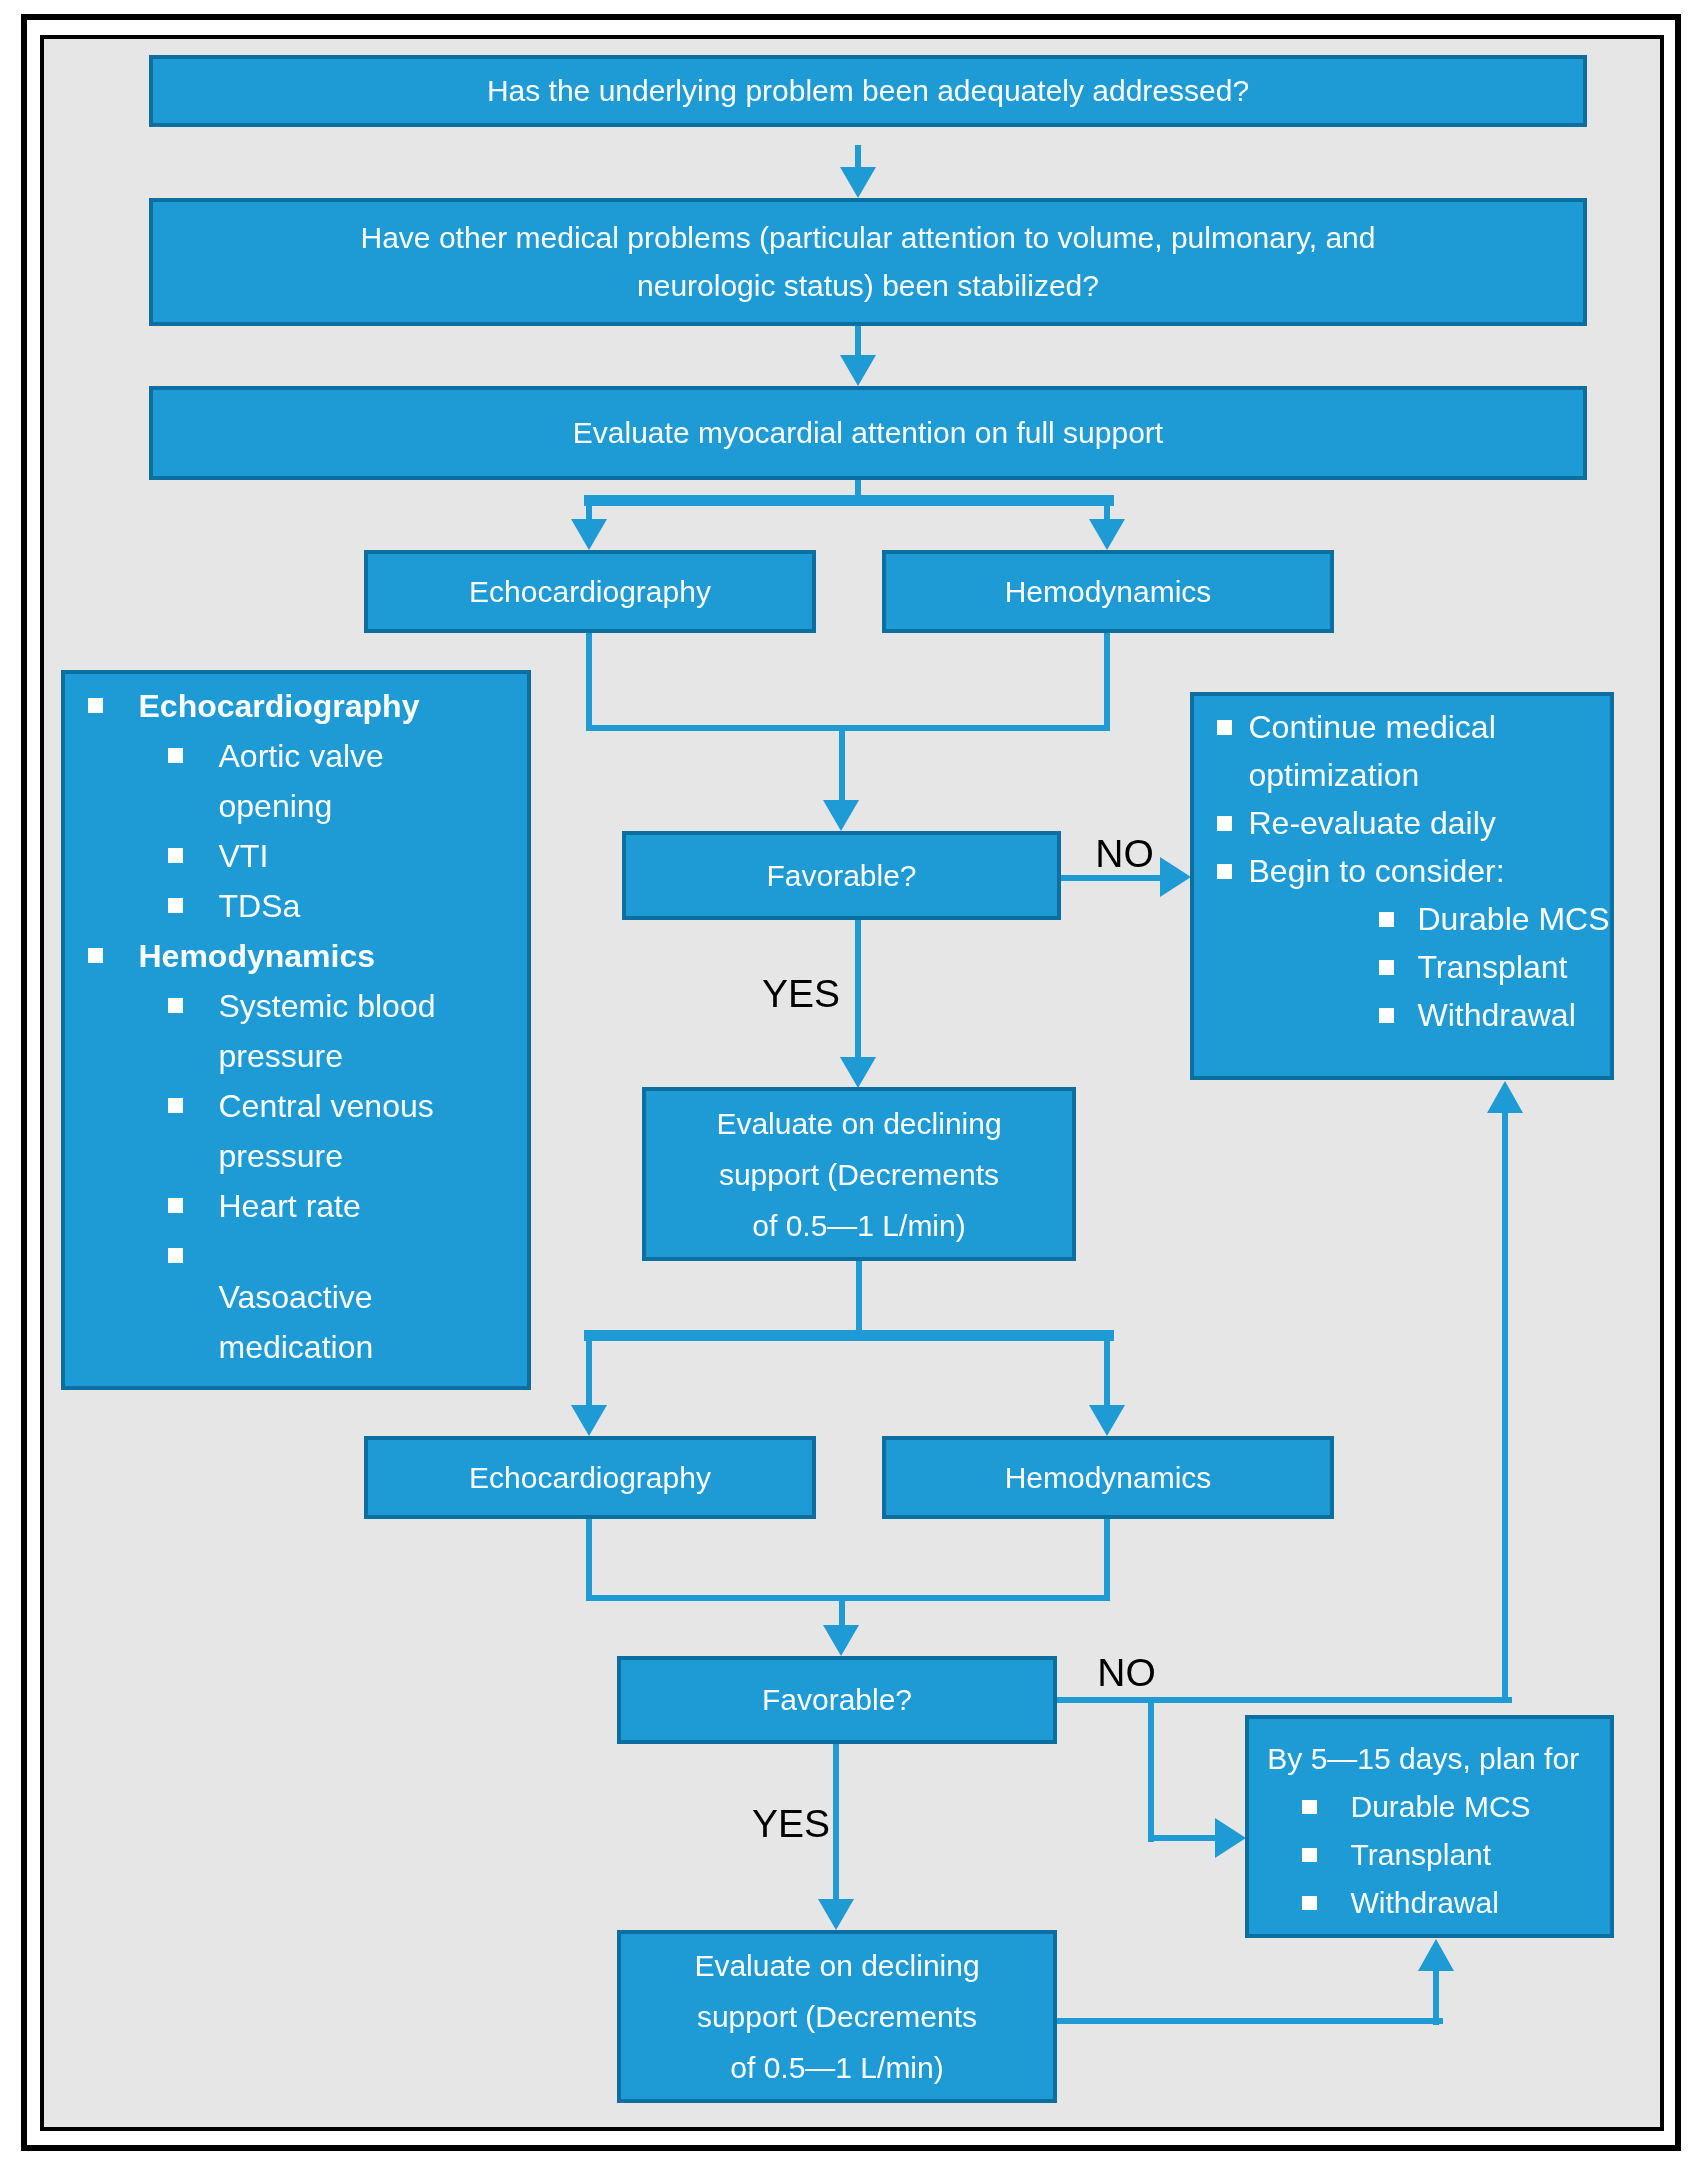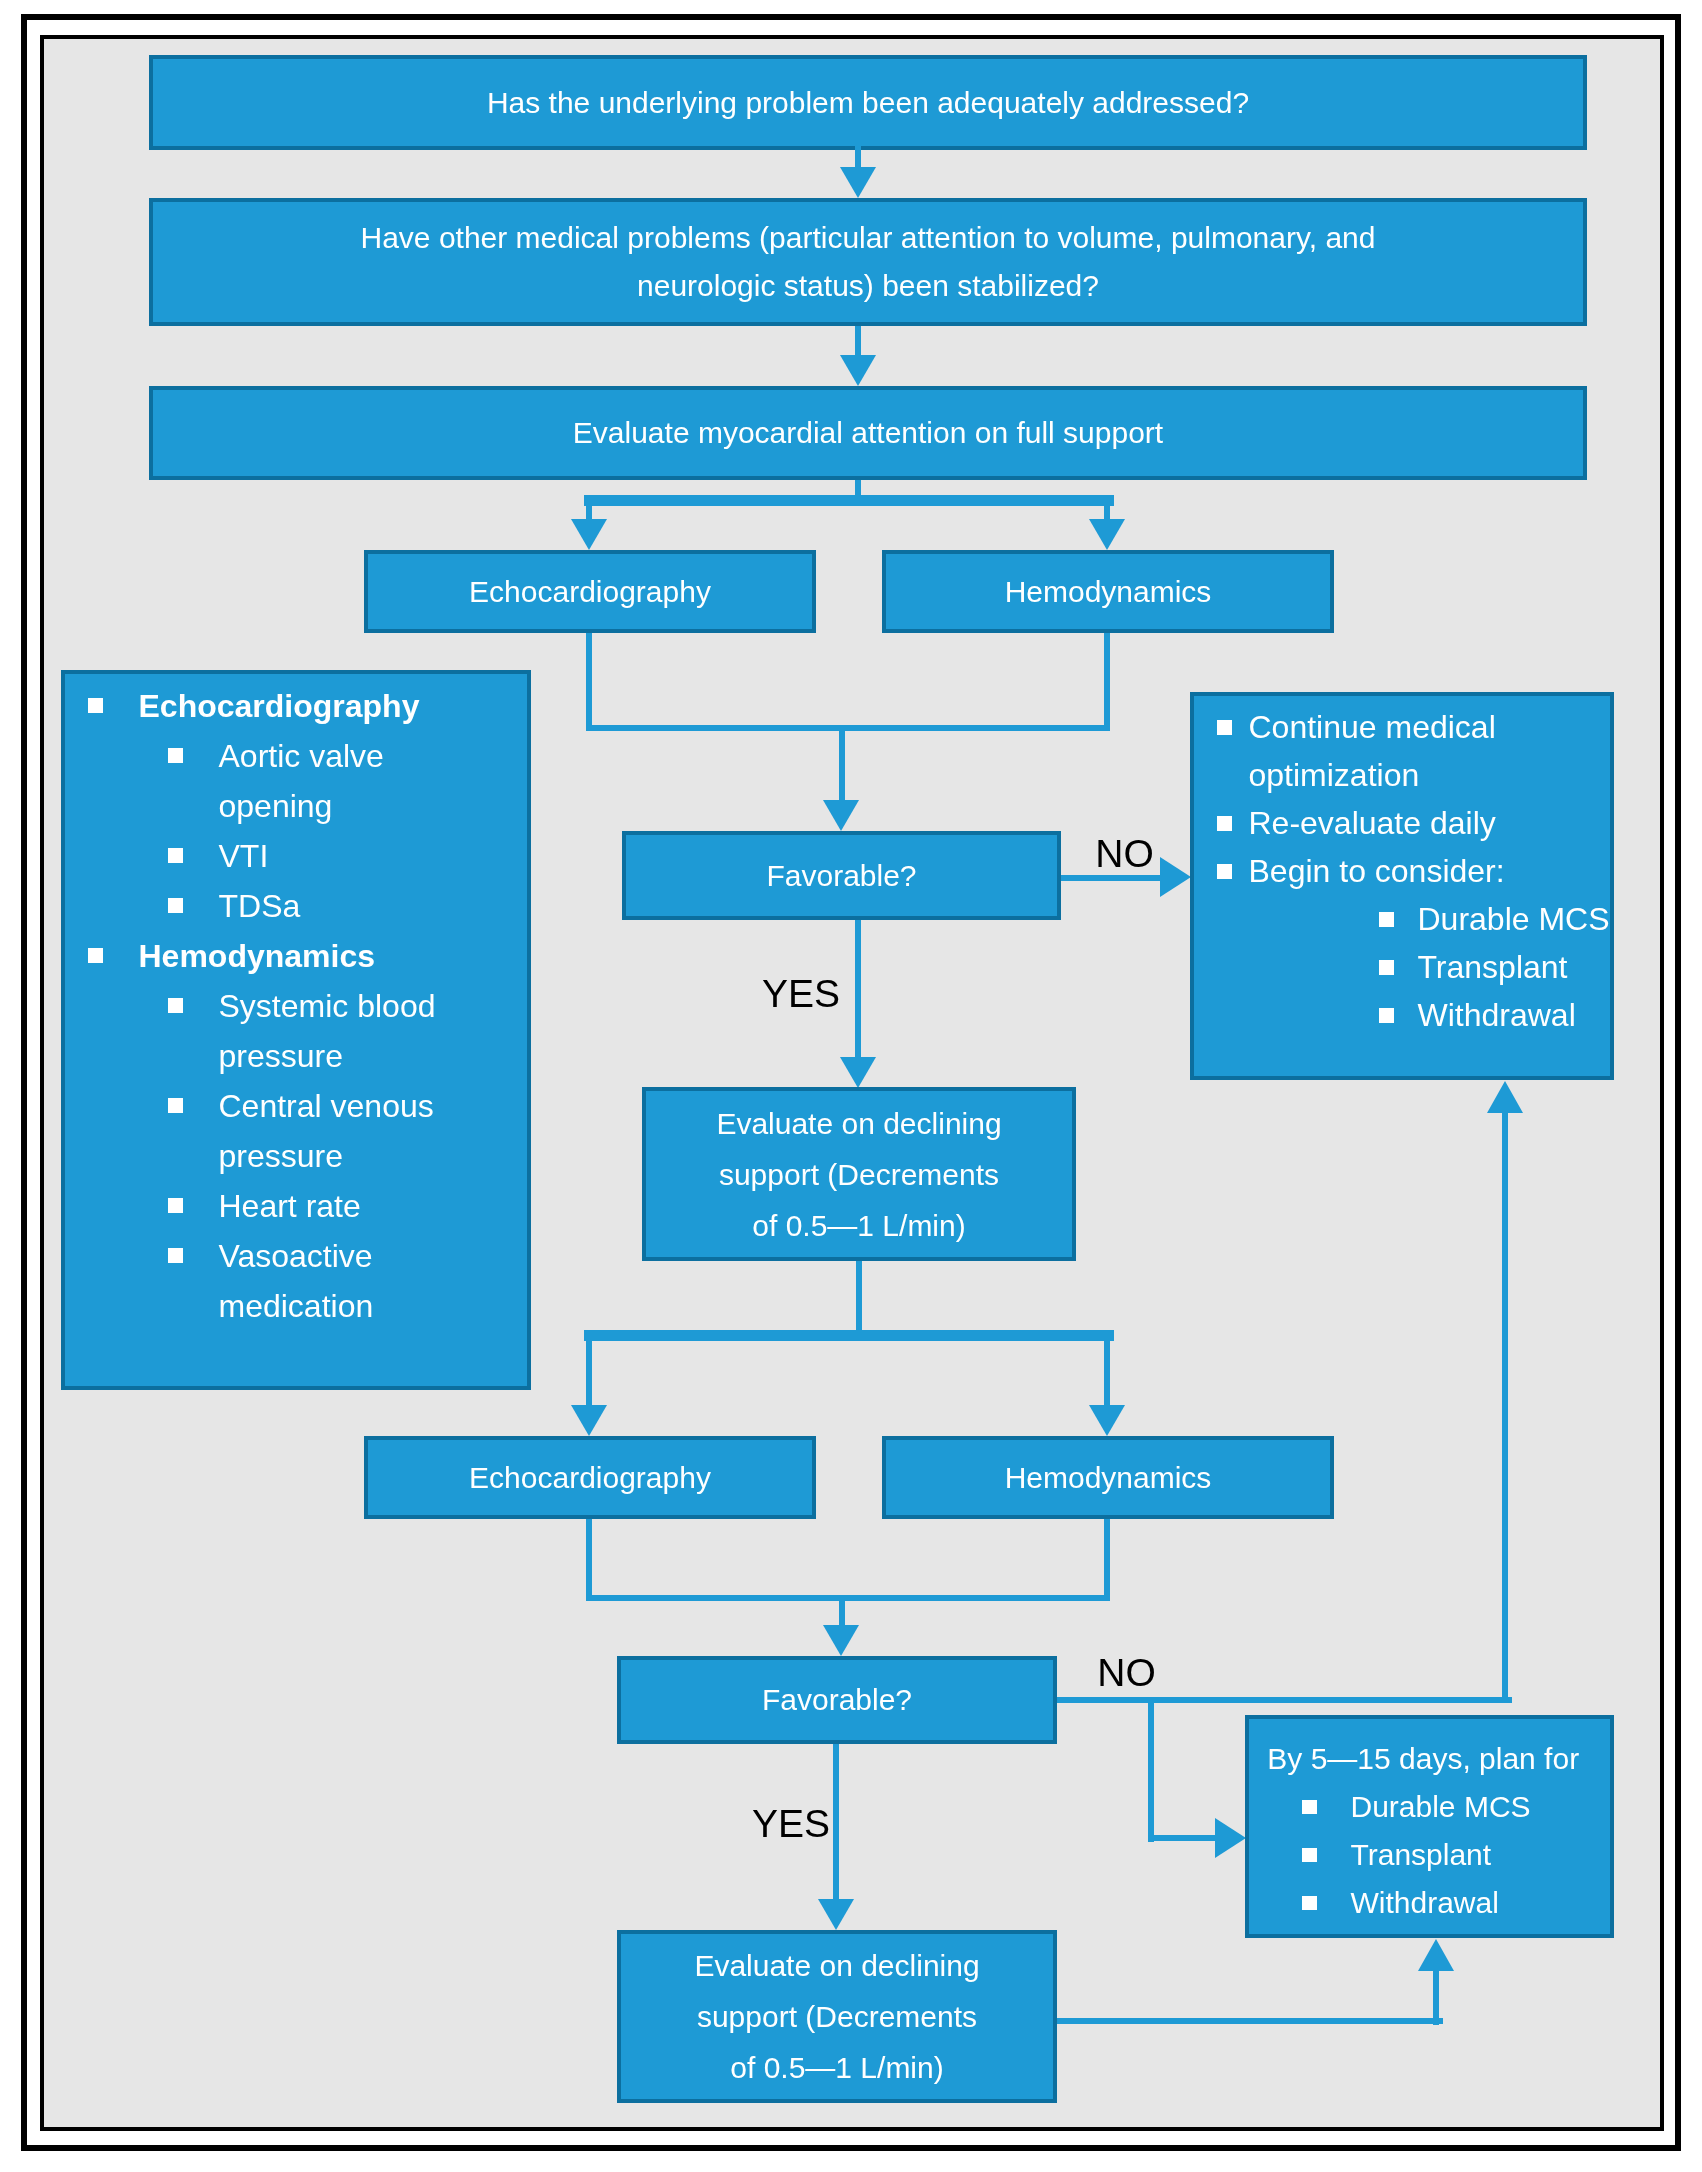--- a/index.html
+++ b/index.html
@@ -7,21 +7,21 @@
   #canvas{position:relative;width:1703px;height:2172px;background:#ffffff;overflow:hidden;}
   #frame-outer{position:absolute;left:21px;top:13.5px;width:1648px;height:2125px;border:6.3px solid #000;}
   #frame-inner{position:absolute;left:40px;top:35px;width:1616px;height:2088px;border:4.3px solid #000;background:#e6e6e6;}
 
   .node{position:absolute;background:#1e9ad5;border:4.3px solid #0c6f9f;box-sizing:border-box;
         display:flex;flex-direction:column;align-items:center;justify-content:center;
         color:#fff;text-align:center;}
   .node .ln{font-size:30px;line-height:48px;white-space:nowrap;}
 
   
-  #b1{left:149px;top:55px;width:1438px;height:95px;}
+  #b1{left:149px;top:55px;width:1438px;height:72px;}
   #b2{left:149px;top:198px;width:1438px;height:128px;}
   #b3{left:149px;top:386px;width:1438px;height:94px;}
   #e1{left:364px;top:550px;width:452px;height:83px;}
   #h1{left:882px;top:550px;width:452px;height:83px;}
   #f1{left:622px;top:831px;width:439px;height:89px;}
   #ev1{left:642px;top:1087px;width:434px;height:174px;}
   #e2{left:364px;top:1436px;width:452px;height:83px;}
   #h2{left:882px;top:1436px;width:452px;height:83px;}
   #f2{left:617px;top:1656px;width:440px;height:88px;}
   #ev2{left:617px;top:1930px;width:440px;height:173px;}
@@ -243,17 +243,17 @@
     <div class="brow info-l2">
         <span class="sq"></span>
       <div class="bt" style="max-width:270px;">Central venous pressure</div>
       </div>
     <div class="brow info-l2">
         <span class="sq"></span>
       <div class="bt">Heart rate</div>
       </div>
     <div class="brow info-l2">
         <span class="sq"></span>
-      <div class="bt" style="max-width:222px;">Vasoactive medication</div>
+      <div class="bt" style="max-width:222px;margin-top:41px;">Vasoactive medication</div>
       </div>
   </div>
 </div>
 
 
 </body></html>

